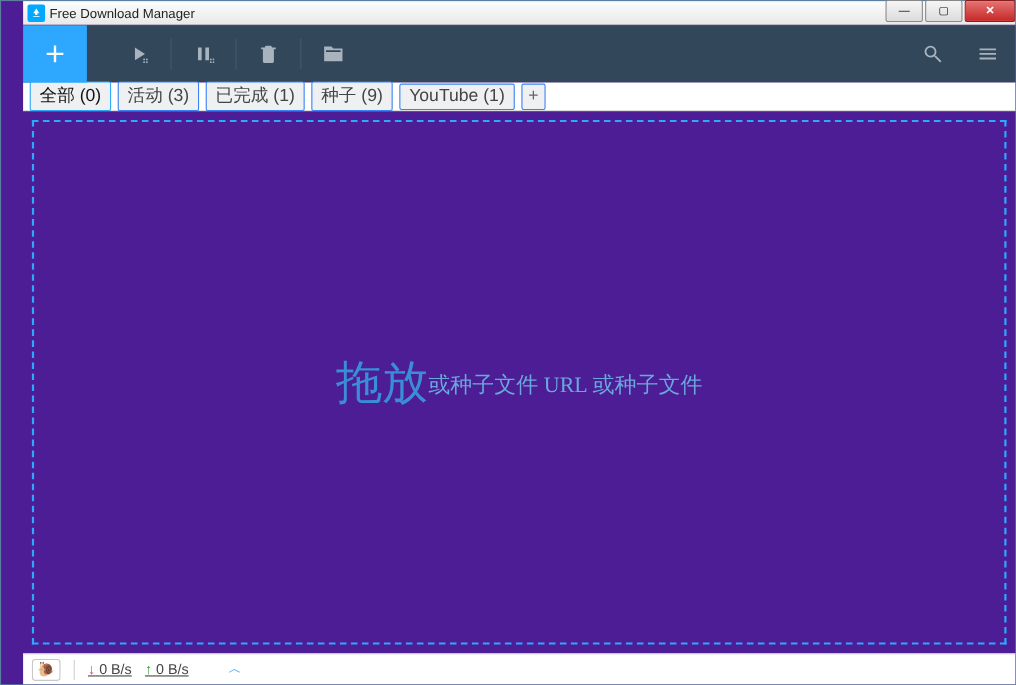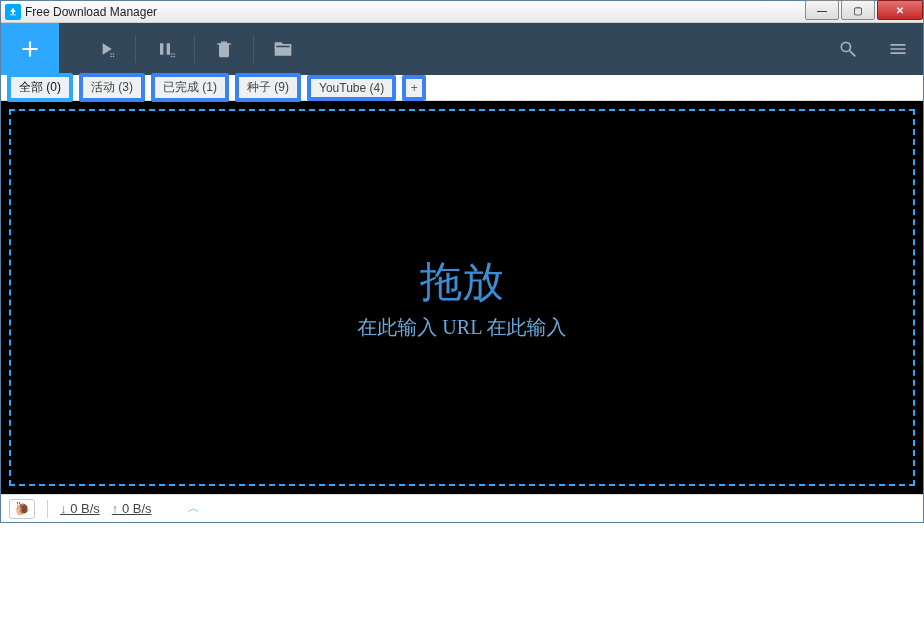--- a/index.html
+++ b/index.html
@@ -1,17 +1,17 @@
 <!DOCTYPE html>
 <html><head>
 <meta charset="utf-8">
 <style>
   * { margin: 0; padding: 0; box-sizing: border-box; }
   html, body { width: 924px; height: 623px; font-family: "Segoe UI", Tahoma, sans-serif; font-size: 12px; overflow: hidden; }
-  .window { width: 924px; height: 523px; display: flex; flex-direction: column; background: #000000; border: 1px solid #5a7fa0; }
+  .window { width: 924px; height: 623px; display: flex; flex-direction: column; background: #4c1d95; border: 1px solid #5a7fa0; padding-left: 20px; }
   .titlebar { height: 22px; background: linear-gradient(to bottom, #fdfdfd, #e9e9e9); display: flex; align-items: center; padding-left: 4px; border-bottom: 1px solid #d0d0d0; }
   .titlebar-icon { width: 16px; height: 16px; background: #00a8ff; border-radius: 2px; margin-right: 4px; display:flex; align-items:center; justify-content:center; }
   .titlebar-icon svg { width: 10px; height: 10px; fill: #fff; }
   .titlebar-text { font-size: 12px; color: #222; }
   .titlebar-spacer { flex: 1; }
   .winbtns { display: flex; align-items: stretch; height: 100%; }
   .winbtn { width: 34px; height: 20px; margin-top: -1px; border: 1px solid #888; border-radius: 2px; display:flex; align-items:center; justify-content:center; font-size:10px; margin-left: 2px; }
   .winbtn.min { background: linear-gradient(#f5f5f5,#dcdcdc); }
   .winbtn.max { background: linear-gradient(#f5f5f5,#dcdcdc); }
   .winbtn.close { background: linear-gradient(#e57373,#c62828); color:#fff; border-color:#8a1c1c; width: 46px; }
@@ -22,26 +22,26 @@
   .toolbar { height: 52px; background: #33475a; display:flex; align-items:stretch; }
   .tool-btn { width: 58px; display:flex; align-items:center; justify-content:center; color:#a8b3bd; position:relative; }
   .tool-btn.add { background:#2ea7ff; width: 58px; color:#fff; }
   .tool-btn svg { width: 20px; height: 20px; fill: currentColor; }
   .tool-sep { width: 1px; background: #47596b; margin: 12px 0; }
   .tool-spacer { flex:1; }
   .tool-right { display:flex; align-items:center; }
   .tool-right .tool-btn { width: 50px; }
 
   .tabs { height: 26px; display:flex; align-items:center; padding: 0 6px; gap: 6px; background:#fff; border-bottom: 1px solid #dcdcdc; }
-  .tab { background:#eef0f2; border:4px solid #3b82f6; padding:2px 8px; font-size:12px; color:#444; border-radius:2px; display:flex; align-items:center; }
+  .tab { background:#eef0f2; border:1px solid #3b82f6; padding:2px 8px; font-size:16px; color:#444; border-radius:2px; display:flex; align-items:center; }
   .tab.active { border-color:#2ea7ff; color:#111; }
   .tab-add { width:22px; justify-content:center; color:#666; }
 
   .main { flex:1; padding: 8px; display:flex; }
-  .dropzone { flex:1; border: 2px dashed #2ea7ff; display:flex; flex-direction:column; align-items:center; justify-content:center; }
+  .dropzone { flex:1; border: 2px dashed #2ea7ff; display:flex; flex-direction:row; align-items:center; justify-content:center; }
   .drop-title { font-size: 42px; color:#3a8ed6; font-family: "SimSun","宋体",serif; }
   .drop-sub { font-size: 20px; color:#6aa8db; margin-top: 4px; font-family: "SimSun","宋体",serif; }
 
   .statusbar { height: 28px; border-top:1px solid #dcdcdc; display:flex; align-items:center; gap:12px; padding:0 8px; background:#fff; }
   .status-snail { width:26px; height:20px; border:1px solid #c8c8c8; border-radius:3px; display:flex; align-items:center; justify-content:center; font-size:13px; }
   .status-sep { width:1px; height:18px; background:#d0d0d0; }
   .status-item { font-size:13px; color:#444;text-decoration:underline; }
   .status-item .arrow-down { color:#c85050; font-weight:bold; }
   .status-item .arrow-up { color:#3a9a3a; font-weight:bold; }
   .status-caret { color:#2ea7ff; font-size:12px; margin-left: 24px; }
@@ -126,31 +126,31 @@
     <div class="tab">
         <span>活动 (3)</span>
       </div>
     <div class="tab">
         <span>已完成 (1)</span>
       </div>
     <div class="tab">
         <span>种子 (9)</span>
       </div>
     <div class="tab">
-        <span>YouTube (4)</span>
+        <span>YouTube (1)</span>
       </div>
     <div class="tab tab-add">
         <span>+</span>
       </div>
   </div>
 
   <div class="main">
     <div class="dropzone">
       <div class="drop-title">拖放</div>
-      <div class="drop-sub">在此输入 URL 在此输入</div>
+      <div class="drop-sub">或种子文件 URL 或种子文件</div>
     </div>
   </div>
 
   <div class="statusbar">
     <div class="status-snail">
         <span>🐌</span>
       </div>
     <div class="status-sep"></div>
     <div class="status-item"><span class="arrow-down">↓</span>&nbsp;<span>0 B/s</span></div>
     <div class="status-item"><span class="arrow-up">↑</span>&nbsp;<span>0 B/s</span></div>

